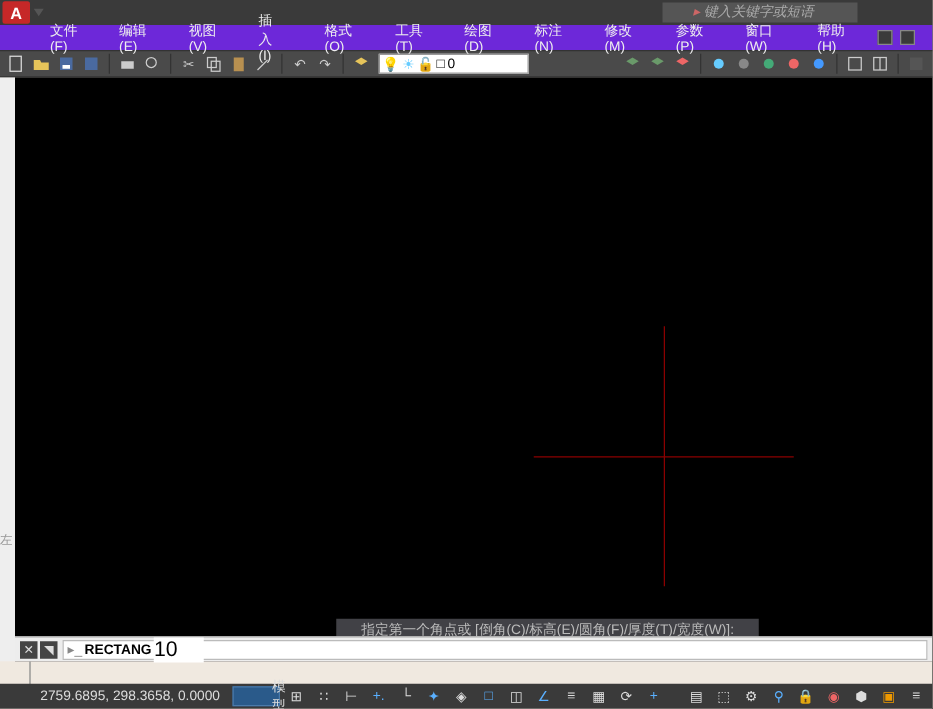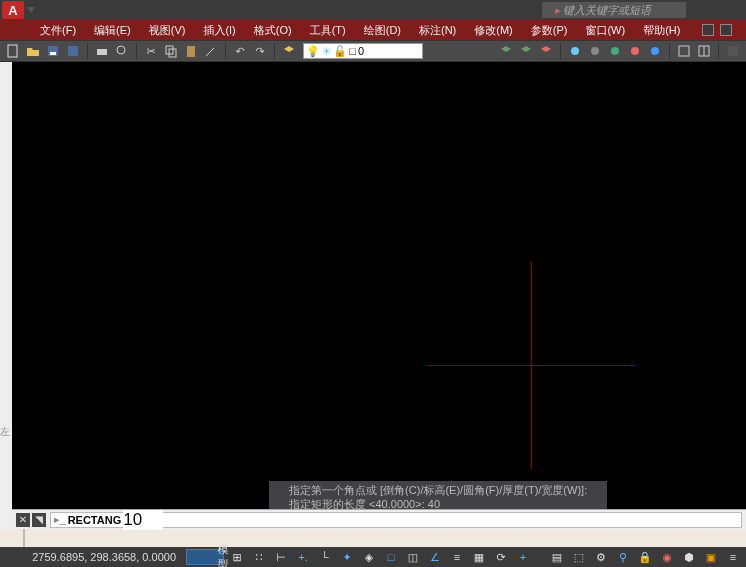--- a/index.html
+++ b/index.html
@@ -3,22 +3,22 @@
 <meta charset="utf-8">
 <style>
 * { margin:0; padding:0; box-sizing:border-box; font-family:"Microsoft YaHei",Arial,sans-serif; font-size:11px; }
 body { background:#f0e9e0; width:746px; height:567px; overflow:hidden; position:relative; }
 .titlebar { height:20px; background:#3a3a3a; color:#fff; display:flex; align-items:center; position:relative; }
 .logo { width:22px; height:18px; background:#c62828; color:#fff; font-weight:bold; font-size:13px; display:flex; align-items:center; justify-content:center; margin-left:2px; border-radius:2px; }
 .tri { width:0; height:0; border-left:4px solid transparent; border-right:4px solid transparent; border-top:6px solid #555; margin-left:3px; }
 .qat { display:flex; gap:8px; margin-left:10px; }
 .qat span { width:10px; height:10px; display:inline-block; }
 .title-center { position:absolute; left:50%; top:3px; transform:translateX(-50%); color:#ddd; white-space:nowrap; }
-.search-box { margin-left:auto; margin-right:60px; background:#555; padding:1px 35px 1px 12px; color:#aaa; font-style:italic; height:16px; line-height:14px; }
-.menubar { height:20px; background:#7f1d1d; display:flex; align-items:center; padding-left:32px; gap:2px; position:relative; }
+.search-box { margin-left:auto; margin-right:60px; background:#555; padding:1px 35px 1px 24px; color:#aaa; font-style:italic; height:16px; line-height:14px; }
+.menubar { height:20px; background:#6d28d9; display:flex; align-items:center; padding-left:32px; gap:16px; position:relative; }
 .menubar .mi { color:#eee; padding:1px 8px; cursor:pointer; }
 .menu-drops { margin-left:auto; display:flex; gap:6px; padding-right:14px; }
 .mdrop { width:12px; height:12px; border:1px solid #888; background:#3a3a3a; }
 .toolbar { height:22px; background:#4a4a4a; border-top:1px solid #333; border-bottom:1px solid #333; display:flex; align-items:center; padding:0 4px; gap:2px; }
 .tbtn { width:18px; height:18px; display:flex; align-items:center; justify-content:center; color:#ccc; }
 .tbtn svg { display:block; }
 .sep { width:1px; height:16px; background:#333; margin:0 3px; }
 .layer-combo { width:120px; height:16px; background:#fff; border:1px solid #999; margin-left:3px; display:flex; align-items:center; padding-left:2px; gap:2px; font-size:10px; color:#000; }
 .drawing { position:absolute; left:12px; top:62px; right:0; bottom:38px; background:#000; }
 .crosshair-h { position:absolute; top:303px; left:415px; width:208px; height:1px; background:#8b0000; }
@@ -216,21 +216,20 @@
     <svg width="40" height="40">
         <line x1="4" y1="36" x2="36" y2="36" stroke="#888"></line>
         <line x1="4" y1="36" x2="4" y2="6" stroke="#888"></line>
         <rect x="1" y="33" width="6" height="6" fill="none" stroke="#888"></rect>
       </svg>
     <span class="ucs-y">Y</span>
     <span class="ucs-x">X</span>
   </div>
   <div class="cmdhist">
     <div>指定第一个角点或 [倒角(C)/标高(E)/圆角(F)/厚度(T)/宽度(W)]:</div>
-    <div>指定矩形的长度 &lt;40.0000&gt;: 40</div>
   </div>
   <div class="cmdline">
     <div class="cmd-icons">
       <span>✕</span>
       <span>◥</span>
     </div>
     <div class="cmd-prompt">
       <span class="arrow">▸_</span>
       <span class="cmdname">RECTANG</span>
       <input class="cmd-input" value="10" style="">

